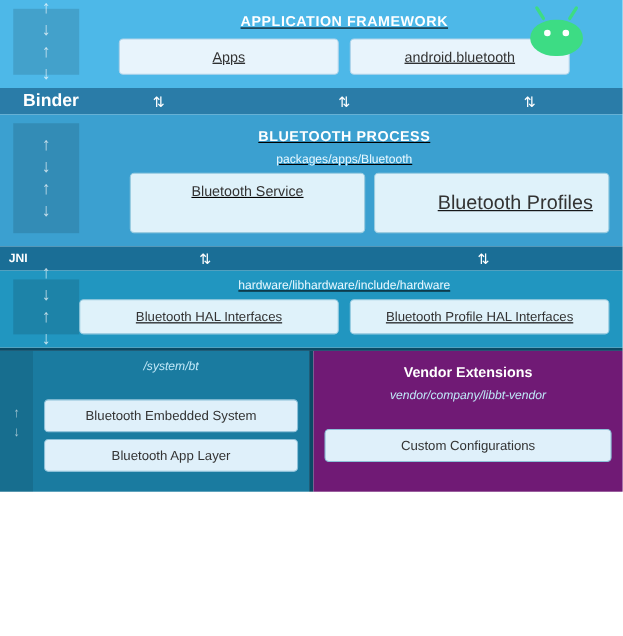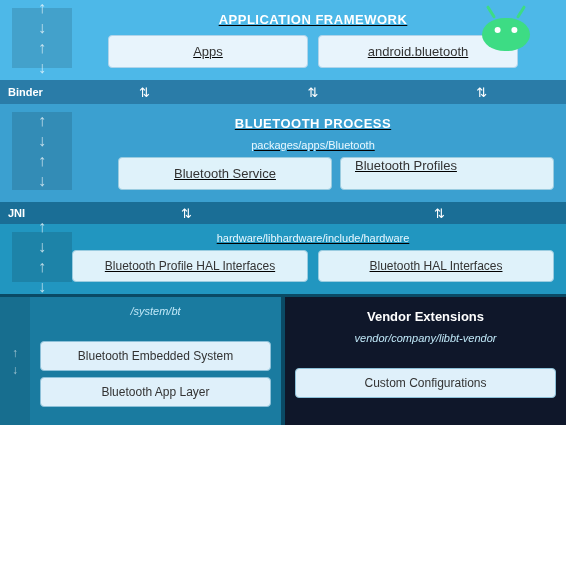--- a/index.html
+++ b/index.html
@@ -72,23 +72,23 @@
     .binder-row {
       display: flex;
       align-items: center;
       background: #2a7ca8;
       height: 24px;
       position: relative;
     }
 
     .binder-label {
       color: #fff;
-      font-size: 11px;
+      font-size: 16px;
       font-weight: bold;
-      padding-left: 8px;
+      padding-left: 21px;
       position: absolute;
       left: 0;
     }
 
     .binder-arrows {
       position: absolute;
       left: 60px;
       right: 0;
       height: 100%;
       display: flex;
@@ -139,21 +139,21 @@
       width: 100%;
     }
 
     .bt-stack {
       background: #1a7ba0;
       flex: 1;
       padding: 8px 10px 12px 10px;
     }
 
     .vendor-ext {
-      background: #0f172a;
+      background: #701a75;
       flex: 1;
       padding: 8px 10px 12px 10px;
     }
 
     .section-title-bottom {
       color: #fff;
       font-weight: bold;
       font-size: 13px;
       text-align: center;
       padding: 4px 0 8px 0;
@@ -309,21 +309,21 @@
         <div class="arrow-sym">↑</div>
         <div class="arrow-sym">↓</div>
         <div class="arrow-sym">↑</div>
         <div class="arrow-sym">↓</div>
       </div>
       <div class="section-inner">
         <div class="section-title">BLUETOOTH PROCESS</div>
         <div class="subtitle">packages/apps/Bluetooth</div>
         <div style="display:flex; gap:0; position:relative;margin-left:46px;">
           <div class="card-left-overlap">Bluetooth Service</div>
-          <div class="card-right-overlap" style="margin-left:8px; z-index:1; background:#dff2fa; border:1px solid #9acce0; border-radius:4px; padding:0 14px; font-size:13px; color:#333; text-align:left; flex:1;">Bluetooth Profiles</div>
+          <div class="card-right-overlap" style="margin-left:8px; z-index:1; background:#dff2fa; border:1px solid #9acce0; border-radius:4px; padding:16px 14px; font-size:18px; color:#333; text-align:right; flex:1;">Bluetooth Profiles</div>
         </div>
       </div>
     </div>
   </div>
 
   <div class="jni-row">
     <span class="jni-label">JNI</span>
     <div style="position:absolute; left:60px; right:0; height:100%; display:flex; align-items:center; justify-content:space-around;">
       <span style="color:#fff;font-size:13px;">⇅</span>
       <span style="color:#fff;font-size:13px;">⇅</span>
@@ -334,22 +334,22 @@
     <div style="position:relative;">
       <div class="arrows-area">
         <div class="arrow-sym">↑</div>
         <div class="arrow-sym">↓</div>
         <div class="arrow-sym">↑</div>
         <div class="arrow-sym">↓</div>
       </div>
       <div class="section-inner">
         <div class="subtitle">hardware/libhardware/include/hardware</div>
         <div class="hal-cards-row" style="margin-left:0;">
+          <div class="hal-card">Bluetooth HAL Interfaces</div>
           <div class="hal-card">Bluetooth Profile HAL Interfaces</div>
-          <div class="hal-card">Bluetooth HAL Interfaces</div>
         </div>
       </div>
     </div>
   </div>
 
   <div class="bottom-divider"></div>
 
   <div class="bottom-row">
 
     <div class="bt-stack" style="position:relative;">

